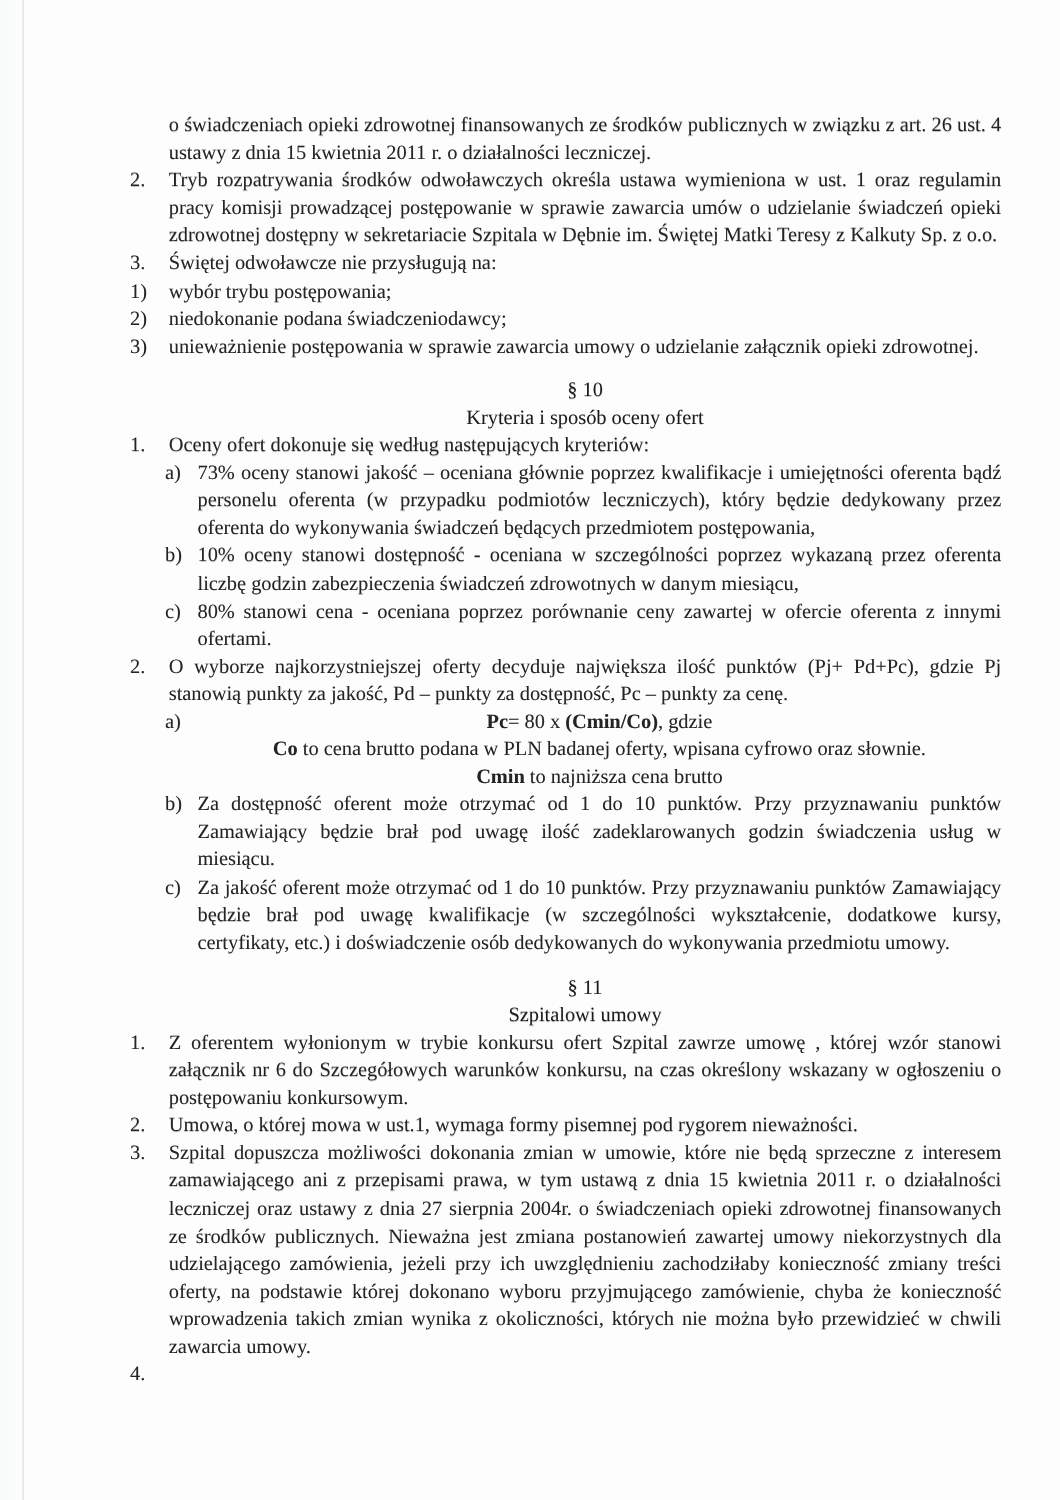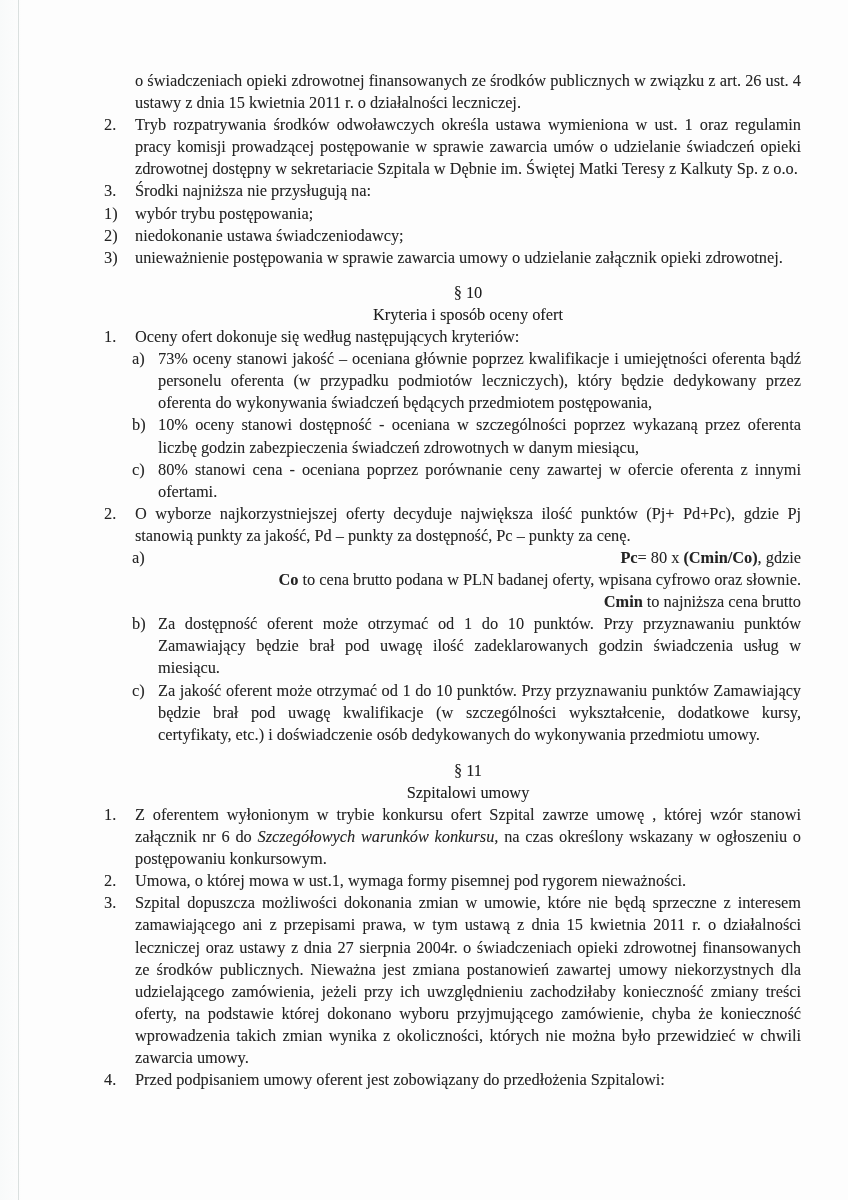--- a/index.html
+++ b/index.html
@@ -12,32 +12,32 @@
   }
   .page {
     position: absolute; inset: 0;
     background: linear-gradient(90deg, #f8fafa 0px, #fdfdfd 22px, #fdfdfd 100%);
   }
   .scan-line {
     position: absolute; left: 18px; top: 0; bottom: 0; width: 1px;
     background: rgba(190, 200, 198, 0.55);
   }
   .content {
-    position: absolute; left: 135px; top: 70px; width: 666px;
+    position: absolute; left: 135px; top: 89px; width: 666px;
     font-size: 16.3px; line-height: 22.1px;
     text-shadow: 0.2px 0.2px 0.4px rgba(50,50,50,0.28);
   }
   .jp { text-align: justify; margin: 0; }
   .li { position: relative; text-align: justify; margin: 0; }
   .li > .num { position: absolute; left: -31px; top: 0; }
   .sub { margin-left: 23px; }
   .sub > .num { left: -26px; }
-  .formula { margin-left: 23px; text-align: right; }
+  .formula { margin-left: 23px; text-align: center; }
   .b { font-weight: bold; }
-  .i { font-style: italic; }
+  .i { }
   .sec-head { text-align: center; font-weight: normal; color: #1c1c1c; }
   .gap-10 { margin-top: 13px; }
   .gap-11 { margin-top: 14px; }
 </style>
 </head>
 <body>
 
 <div class="page">
   <div class="scan-line"></div>
 
@@ -45,30 +45,30 @@
 
     <p class="jp">o świadczeniach opieki zdrowotnej finansowanych ze środków publicznych w związku z art. 26 ust. 4 ustawy z dnia 15 kwietnia 2011 r. o działalności leczniczej.</p>
 
     <div class="li">
       <span class="num">2.</span>
       <span>Tryb rozpatrywania środków odwoławczych określa ustawa wymieniona w ust. 1 oraz regulamin pracy komisji prowadzącej postępowanie  w sprawie zawarcia umów o udzielanie świadczeń opieki zdrowotnej  dostępny w sekretariacie Szpitala w Dębnie im. Świętej Matki Teresy z Kalkuty Sp. z o.o.</span>
     </div>
 
     <div class="li">
       <span class="num">3.</span>
-      <span>Środki najniższa nie przysługują na:</span>
+      <span>Świętej odwoławcze nie przysługują na:</span>
     </div>
 
     <div class="li">
       <span class="num">1)</span>
       <span>wybór trybu postępowania;</span>
     </div>
     <div class="li">
       <span class="num">2)</span>
-      <span>niedokonanie ustawa świadczeniodawcy;</span>
+      <span>niedokonanie podana świadczeniodawcy;</span>
     </div>
     <div class="li">
       <span class="num">3)</span>
       <span>unieważnienie postępowania w sprawie zawarcia umowy o udzielanie załącznik opieki zdrowotnej.</span>
     </div>
 
     <div class="sec-head gap-10">
       <div>§ 10</div>
       <div>Kryteria  i sposób oceny ofert</div>
     </div>
@@ -134,17 +134,16 @@
       <span>Umowa, o której mowa w ust.1, wymaga formy pisemnej pod rygorem nieważności.</span>
     </div>
 
     <div class="li">
       <span class="num">3.</span>
       <span>Szpital dopuszcza możliwości dokonania zmian w umowie, które nie będą sprzeczne z interesem zamawiającego ani z przepisami prawa, w tym ustawą z dnia 15 kwietnia 2011 r. o działalności leczniczej oraz ustawy z dnia 27 sierpnia 2004r.  o świadczeniach opieki zdrowotnej finansowanych ze środków publicznych. Nieważna jest zmiana postanowień zawartej umowy niekorzystnych dla udzielającego zamówienia, jeżeli przy ich uwzględnieniu zachodziłaby konieczność zmiany treści oferty, na podstawie której dokonano wyboru przyjmującego zamówienie, chyba że konieczność wprowadzenia takich zmian wynika z okoliczności, których nie można było przewidzieć w chwili zawarcia umowy.</span>
     </div>
 
     <div class="li">
       <span class="num">4.</span>
-      <span>Przed podpisaniem umowy oferent jest zobowiązany do przedłożenia Szpitalowi:</span>
     </div>
 
   </div>
 </div>
 
 </body></html>

